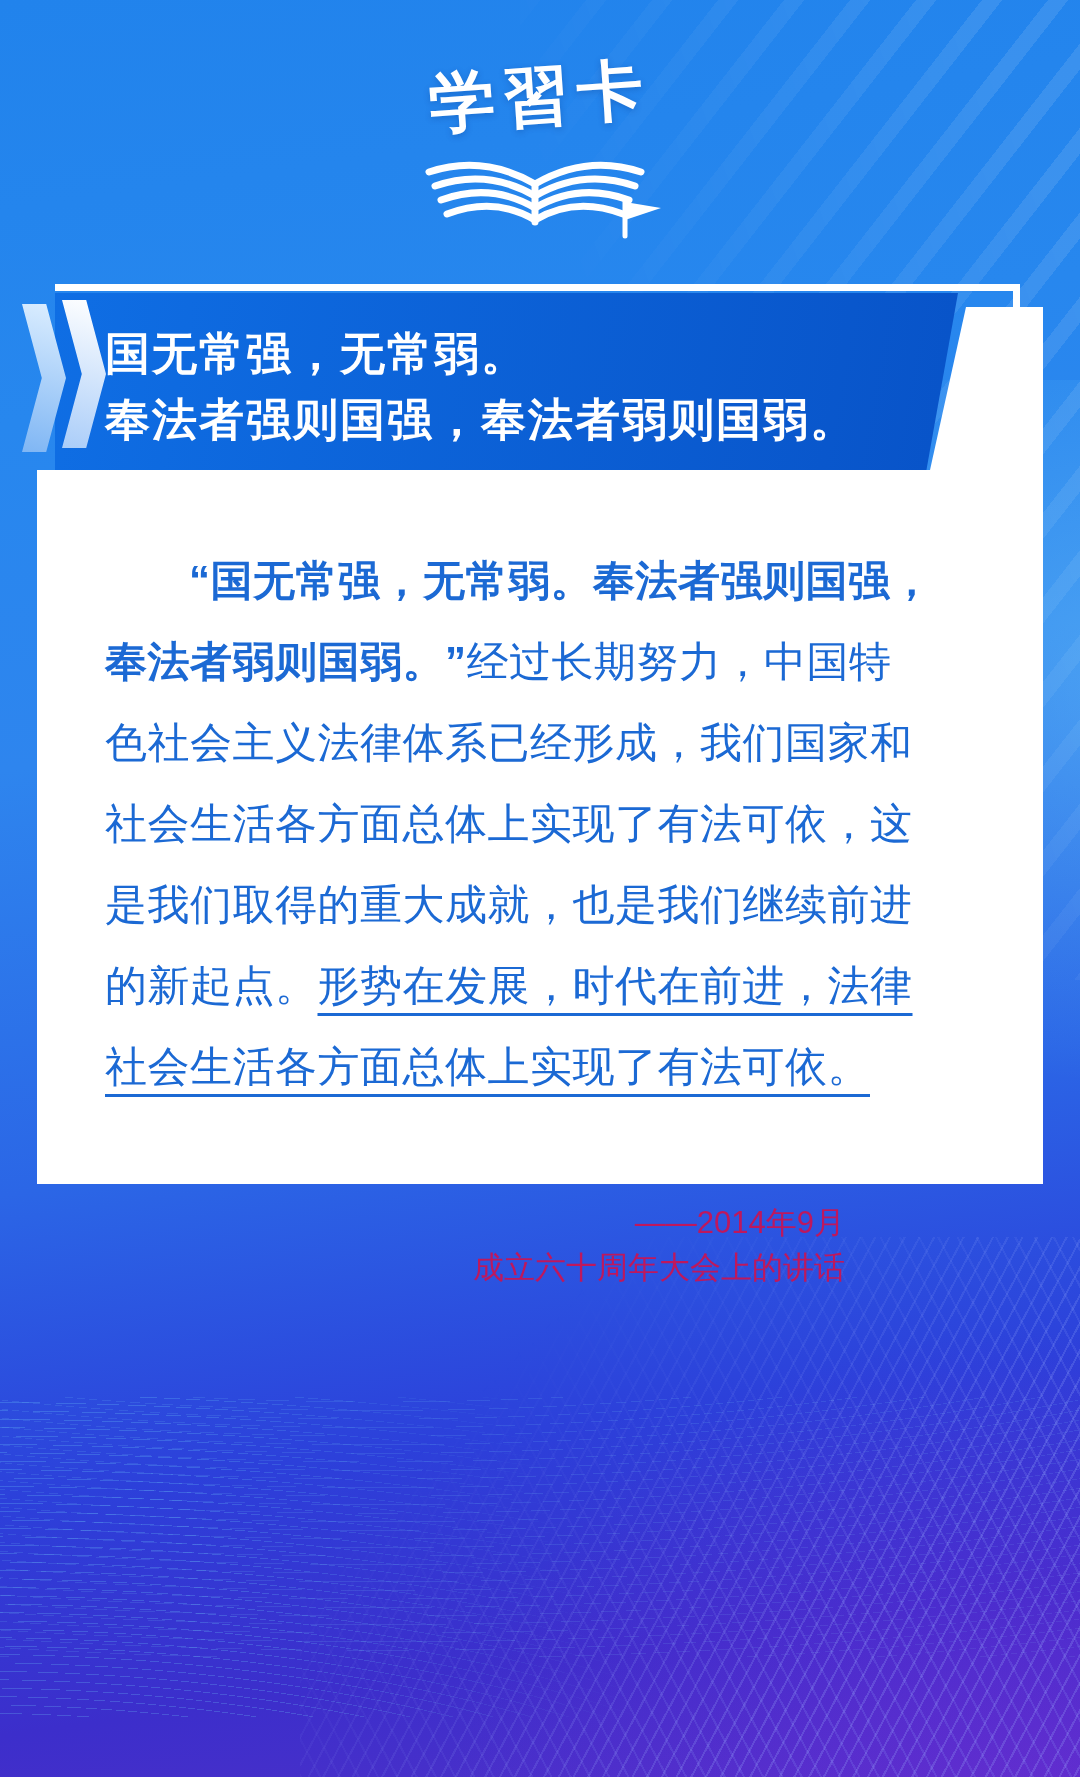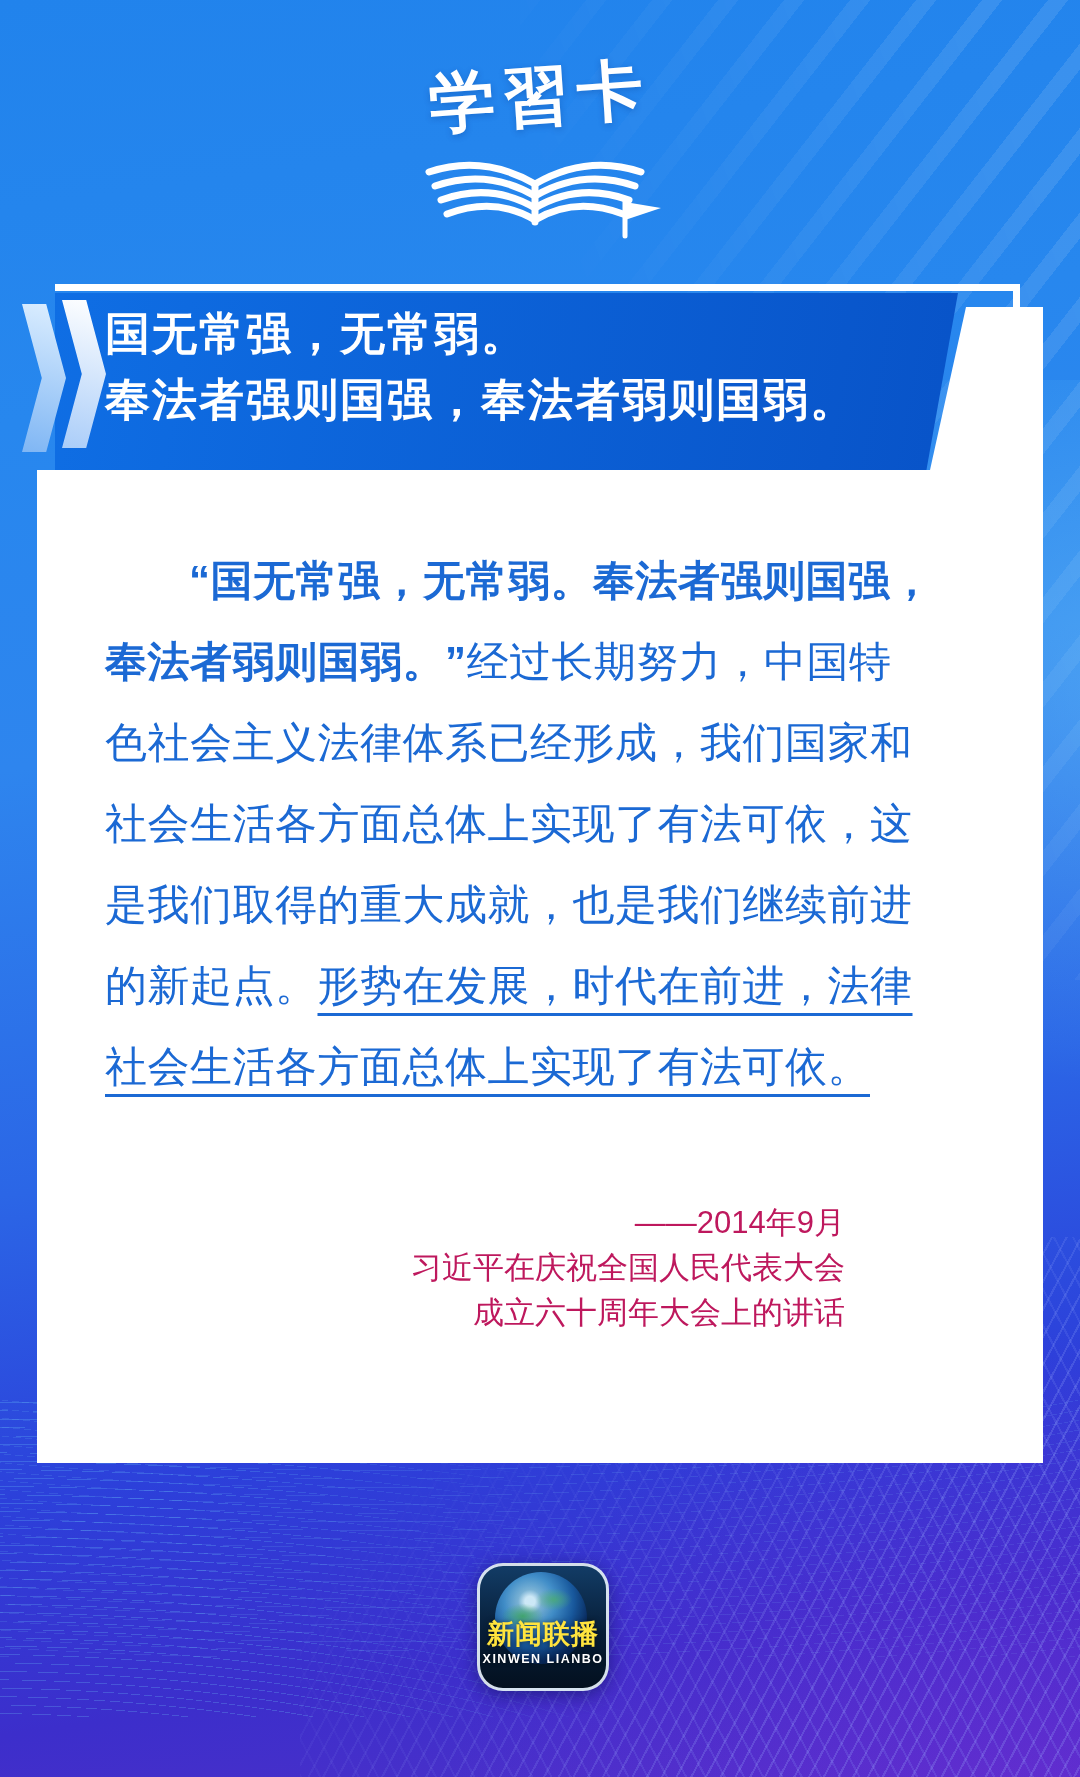--- a/index.html
+++ b/index.html
@@ -41,32 +41,32 @@
   .logo-top { position:absolute; left:0; top:52px; width:100%; text-align:center; color:#fff; }
   .logo-text { display:inline-block; font-family:"DejaVu Serif", serif; font-weight:bold;
     font-size:66px; letter-spacing:8px; transform:rotate(-4deg); text-shadow:0 2px 6px rgba(0,40,120,.25); }
   .logo-book { display:block; margin:2px auto 0; }
   
   .banner-outline { position:absolute; left:55px; top:284px; width:958px; height:28px;
     border-top:7px solid #fff; border-right:7px solid #fff; }
   .banner-fill { position:absolute; left:55px; top:293px; width:903px; height:185px;
     background:linear-gradient(100deg,#0f6ee4,#0853c8);
     clip-path:polygon(0 0, 100% 0, calc(100% - 33px) 100%, 0 100%);
-    padding:8px 0 0 50px; box-sizing:border-box;
+    padding:28px 0 0 50px; box-sizing:border-box;
   }
   .banner-line { font-size:45px; line-height:66px; font-weight:bold; color:#fff; letter-spacing:2px; white-space:nowrap; }
   .card-tab { position:absolute; left:930px; top:307px; width:113px; height:163px; background:#fff;
     clip-path:polygon(36px 0, 100% 0, 100% 100%, 0 100%);
     border-left:0; }
   .chev { position:absolute; width:44px; height:148px;
     clip-path:polygon(0 0, 55% 0, 100% 50%, 55% 100%, 0 100%, 45% 50%); }
   .chev.c1 { left:22px; top:304px; background:linear-gradient(195deg,#dceeff,#7fb6f4); }
   .chev.c2 { left:62px; top:300px; background:linear-gradient(195deg,#ffffff,#aacdf9); }
   
-  .card { position:absolute; left:37px; top:470px; width:1006px; height:993px; background:#ffffff; }
+  .card { position:absolute; left:37px; top:470px; width:1006px; height:714px; background:#ffffff; }
   .body-text { position:absolute; left:68px; top:70px; width:845px; }
   .bodyline { height:81px; line-height:81px; font-size:42px; color:#1b69d4; letter-spacing:.5px; white-space:nowrap; }
   .bodyline.indent { padding-left:84px; }
   .bodyline .b { font-weight:bold; }
   .bodyline .u { text-decoration:underline; text-underline-offset:13px; text-decoration-thickness:3px; }
   .attribution { position:absolute; right:198px; top:730px; text-align:right;
     font-size:31px; line-height:45px; color:#be185d; }
   
   .app-icon { position:absolute; left:477px; top:1563px; width:126px; height:122px; border-radius:26px;
     background:linear-gradient(180deg,#123c66 0%, #071d36 55%, #03101f 100%);
@@ -130,24 +130,18 @@
         <div class="bodyline indent"><span class="b">“国无常强，无常弱。奉法者强则国强，</span></div>
         <div class="bodyline"><span class="b">奉法者弱则国弱。”</span><span>经过长期努力，中国特</span></div>
         <div class="bodyline"><span>色社会主义法律体系已经形成，我们国家和</span></div>
         <div class="bodyline"><span>社会生活各方面总体上实现了有法可依，这</span></div>
         <div class="bodyline"><span>是我们取得的重大成就，也是我们继续前进</span></div>
         <div class="bodyline"><span>的新起点。</span><span class="u">形势在发展，时代在前进，法律</span></div>
         <div class="bodyline"><span class="u">社会生活各方面总体上实现了有法可依。</span></div>
       </div>
     <div class="attribution">
         <div>——2014年9月</div>
-        <div>习近平在庆祝全国人民代表大会</div>
         <div>成立六十周年大会上的讲话</div>
       </div>
   </div>
 
-  <div class="app-icon">
-    <div class="globe"></div>
-    <div class="app-cn">新闻联播</div>
-    <div class="app-en">XINWEN LIANBO</div>
-  </div>
 
 </div>
 
 </body></html>

